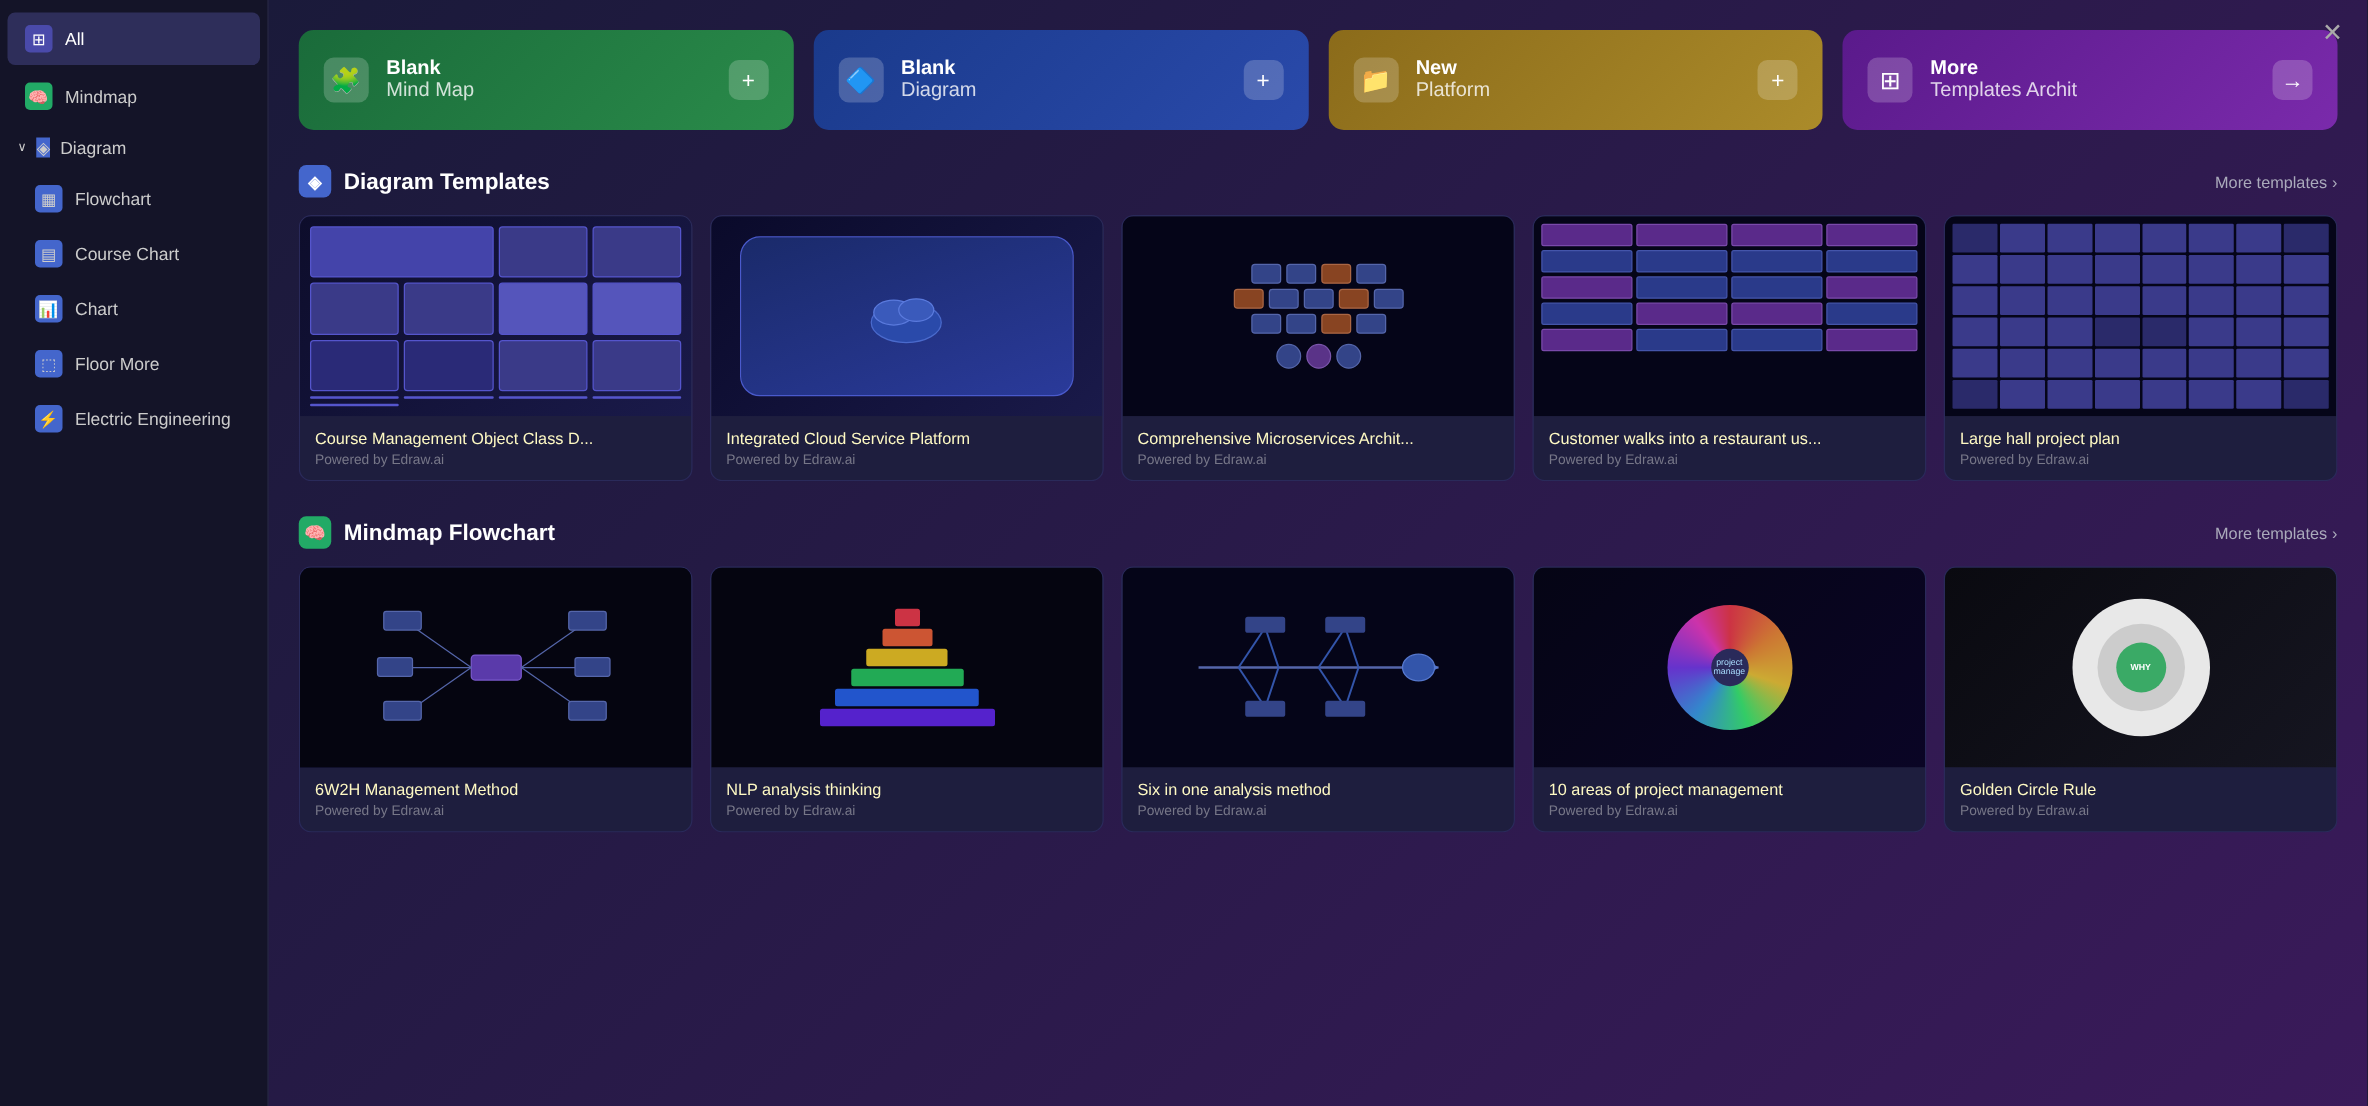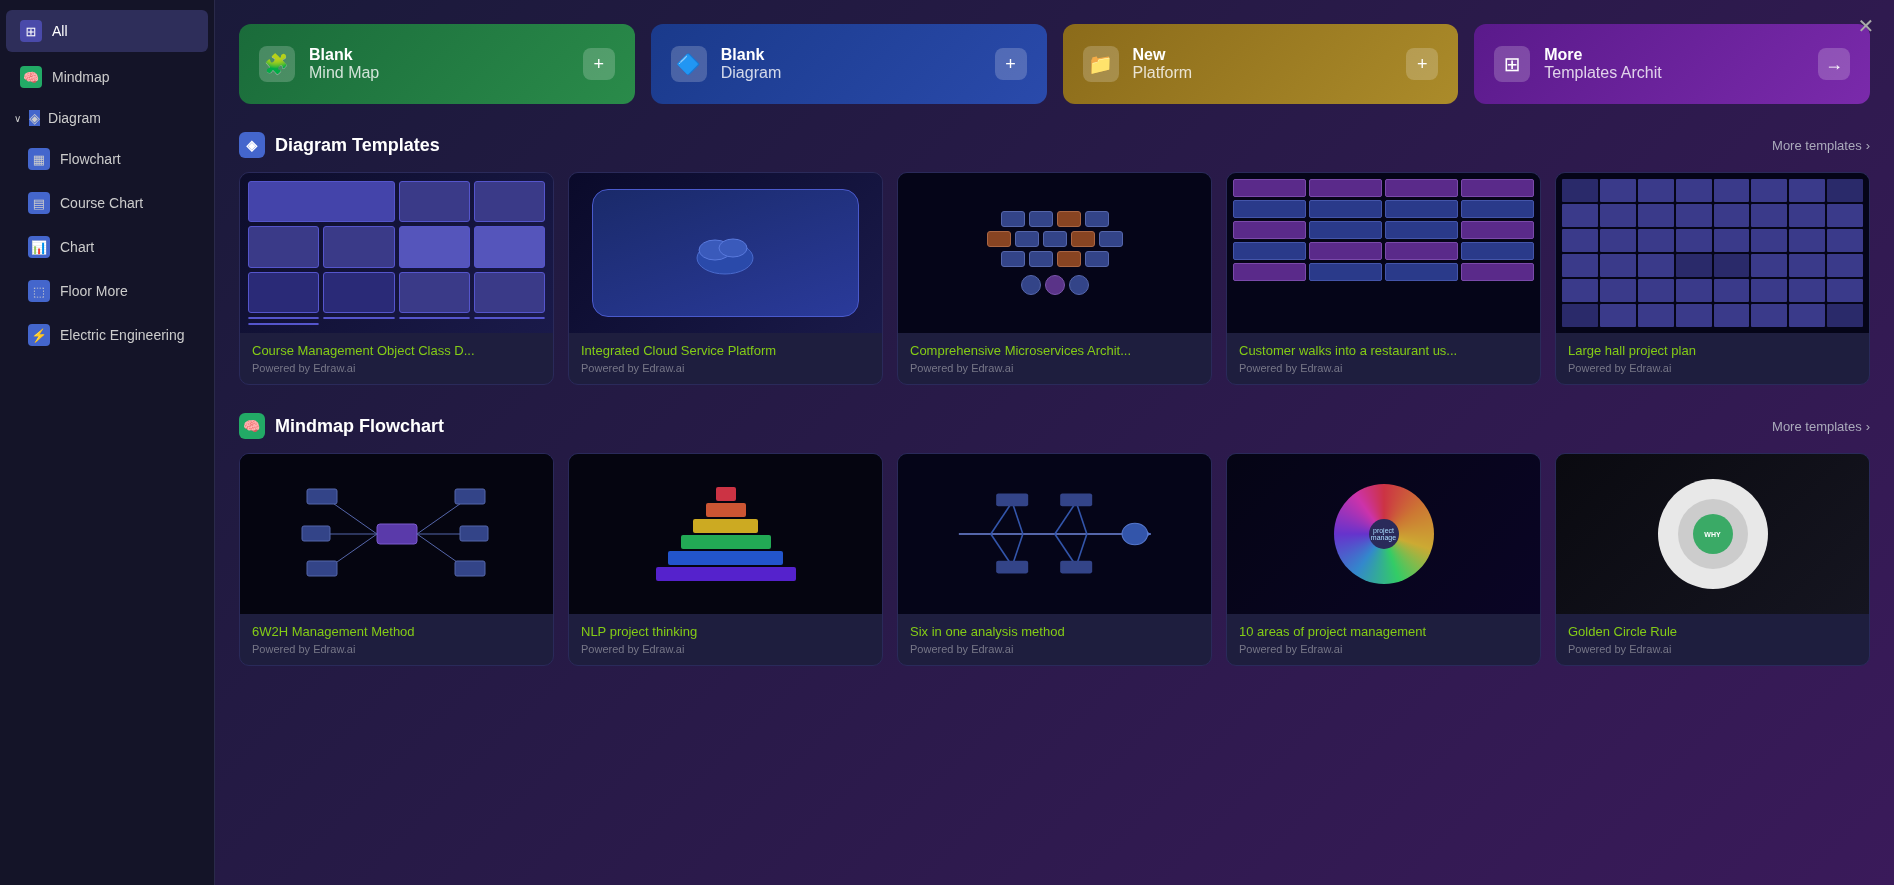--- a/index.html
+++ b/index.html
@@ -198,21 +198,21 @@
       align-items: center;
       justify-content: center;
       overflow: hidden;
       position: relative;
     }
     .template-info {
       padding: 10px 12px;
     }
     .template-name {
       font-size: 13px;
-      color: #84cc16;
+      color: #fef9c3;
       margin-bottom: 4px;
       white-space: nowrap;
       overflow: hidden;
       text-overflow: ellipsis;
     }
     .template-powered {
       font-size: 11px;
       color: #778;
     }
 
@@ -712,21 +712,21 @@
             <div class="nlp-level" style="width:20px;background:#cc3344;"></div>
             <div class="nlp-level" style="width:40px;background:#cc5533;"></div>
             <div class="nlp-level" style="width:65px;background:#ccaa22;"></div>
             <div class="nlp-level" style="width:90px;background:#22aa55;"></div>
             <div class="nlp-level" style="width:115px;background:#2255cc;"></div>
             <div class="nlp-level" style="width:140px;background:#5522cc;"></div>
           </div>
         </div>
       </div>
       <div class="template-info">
-        <div class="template-name">NLP project thinking</div>
+        <div class="template-name">NLP analysis thinking</div>
         <div class="template-powered">Powered by Edraw.ai</div>
       </div>
     </div>
 
     <div class="template-card">
       <div class="template-thumb">
         <div class="thumb-six">
           <svg class="fish-svg" viewBox="0 0 220 120">
             <line x1="20" y1="60" x2="200" y2="60" stroke="#5566aa" stroke-width="2"></line>
             <polygon points="200,60 185,50 185,70" fill="#5577cc"></polygon>

